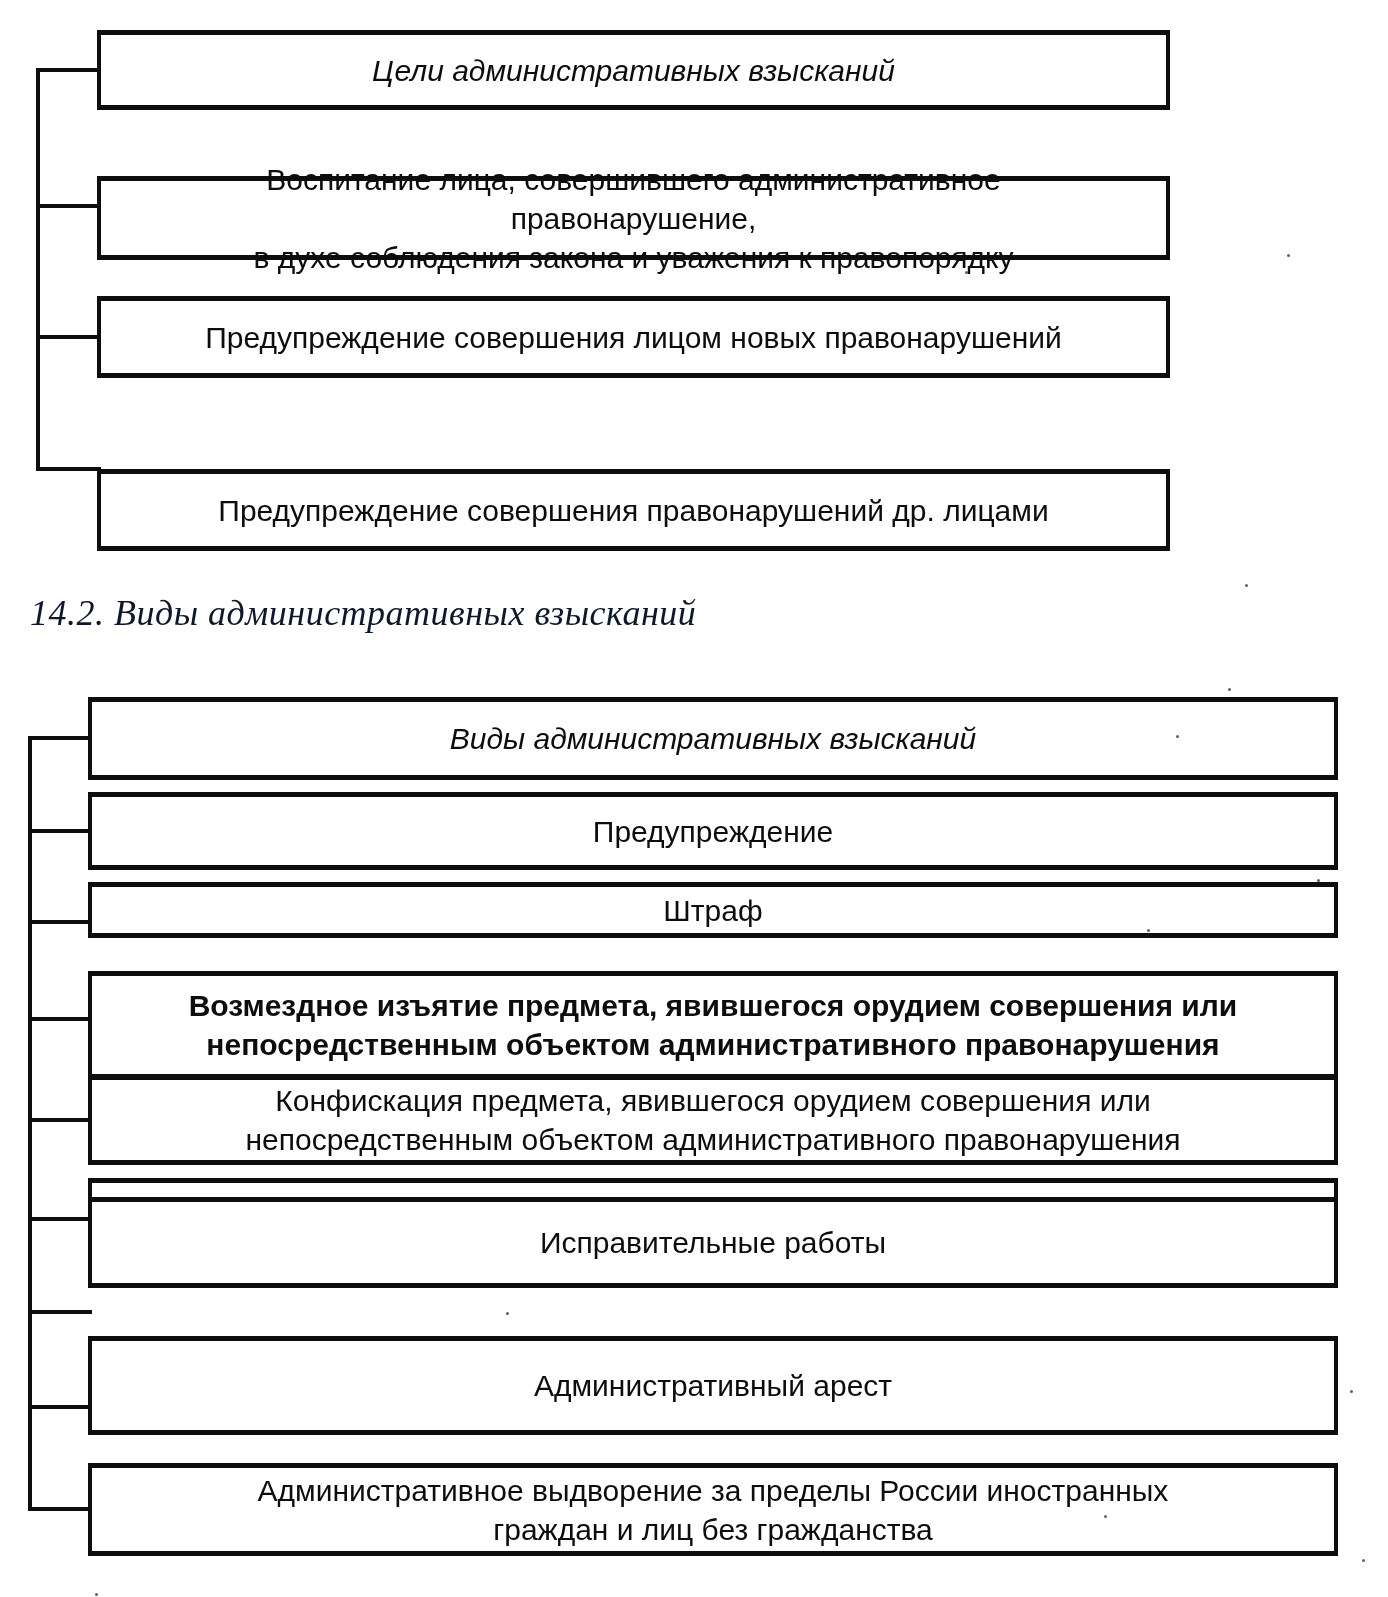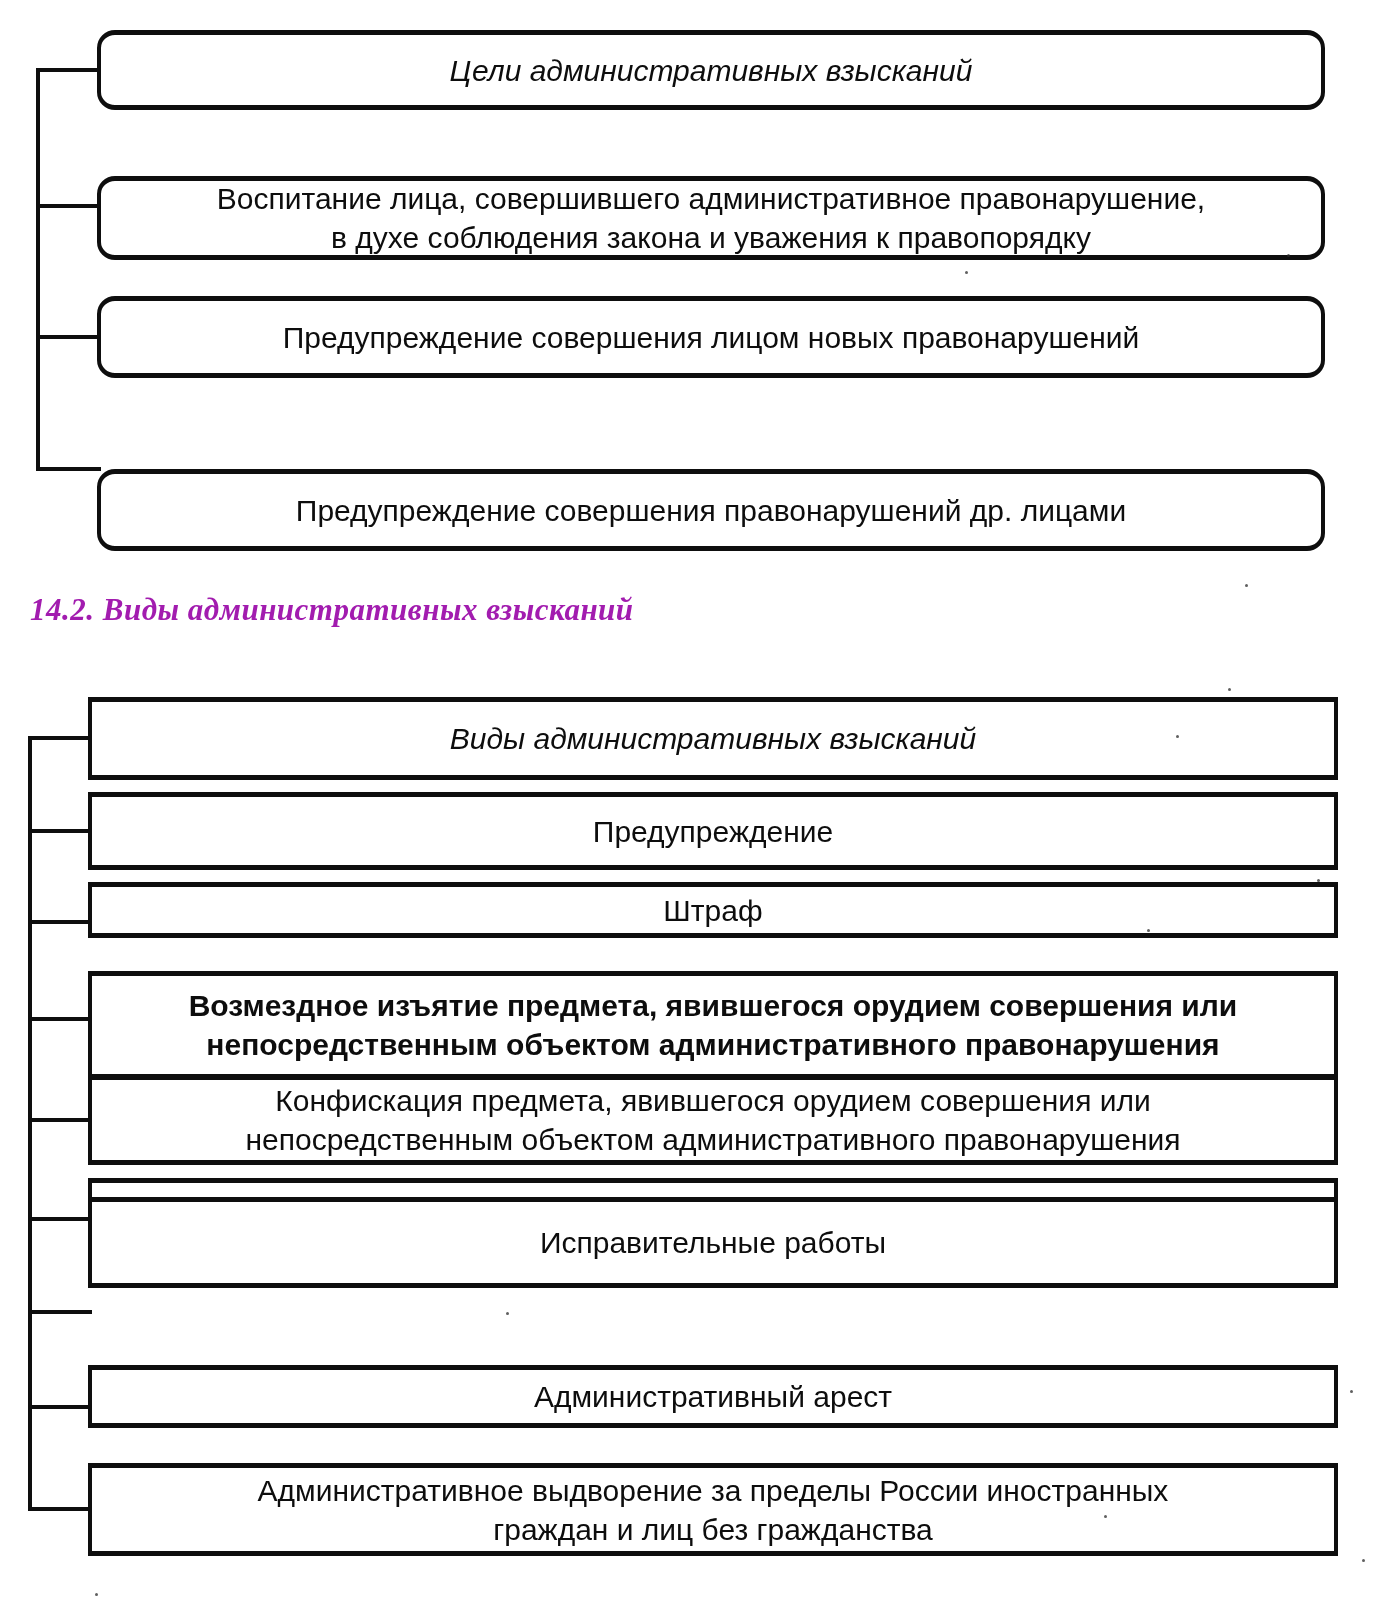--- a/index.html
+++ b/index.html
@@ -26,45 +26,45 @@
     display: flex;
     align-items: center;
     justify-content: center;
     text-align: center;
     font-size: 30px;
     line-height: 1.3;
     white-space: pre-line;
     padding: 4px 60px;
     z-index: 2;
   }
-  .d1 { left: 97px; width: 1228px; border-radius: 18px; }
+  .d1 { left: 97px; width: 1073px; }
   .d2 { left: 88px; width: 1250px; }
   .title-box { font-style: italic; }
   .trunk {
     position: absolute;
     width: 4px;
     background: #0e0e0e;
     z-index: 1;
   }
   .stub {
     position: absolute;
     height: 4px;
     background: #0e0e0e;
     z-index: 1;
   }
   .heading {
     position: absolute;
     left: 30px;
     top: 592px;
     font-family: "Liberation Serif", serif;
     font-style: italic;
-    font-weight: bold;
-    font-size: 31px;
+    font-weight: normal;
+    font-size: 36px;
     letter-spacing: 0.5px;
-    color: #a21caf;
+    color: #0f172a;
     white-space: nowrap;
   }
   .speck {
     position: absolute;
     width: 3px;
     height: 3px;
     background: #2a2a2a;
     border-radius: 50%;
     opacity: 0.75;
     z-index: 3;
@@ -137,21 +137,21 @@
     </div>
 
     <div class="box d2" style="top:1178px; height:82px;">
       <span>Лишение специального права</span>
     </div>
 
     <div class="box d2" style="top:1197px; height:91px;text-align:right;">
       <span>Исправительные работы</span>
     </div>
 
-    <div class="box d2" style="top:1365px; height:63px;justify-content:center;">
+    <div class="box d2" style="top:1336px; height:99px;justify-content:center;">
       <span>Административный арест</span>
     </div>
 
     <div class="box d2" style="top:1463px; height:93px;">
       <span>Административное выдворение за пределы России иностранных
 граждан и лиц без гражданства</span>
     </div>
   </div>
 
   <div class="speck" style="left:965px; top:271px;"></div>

